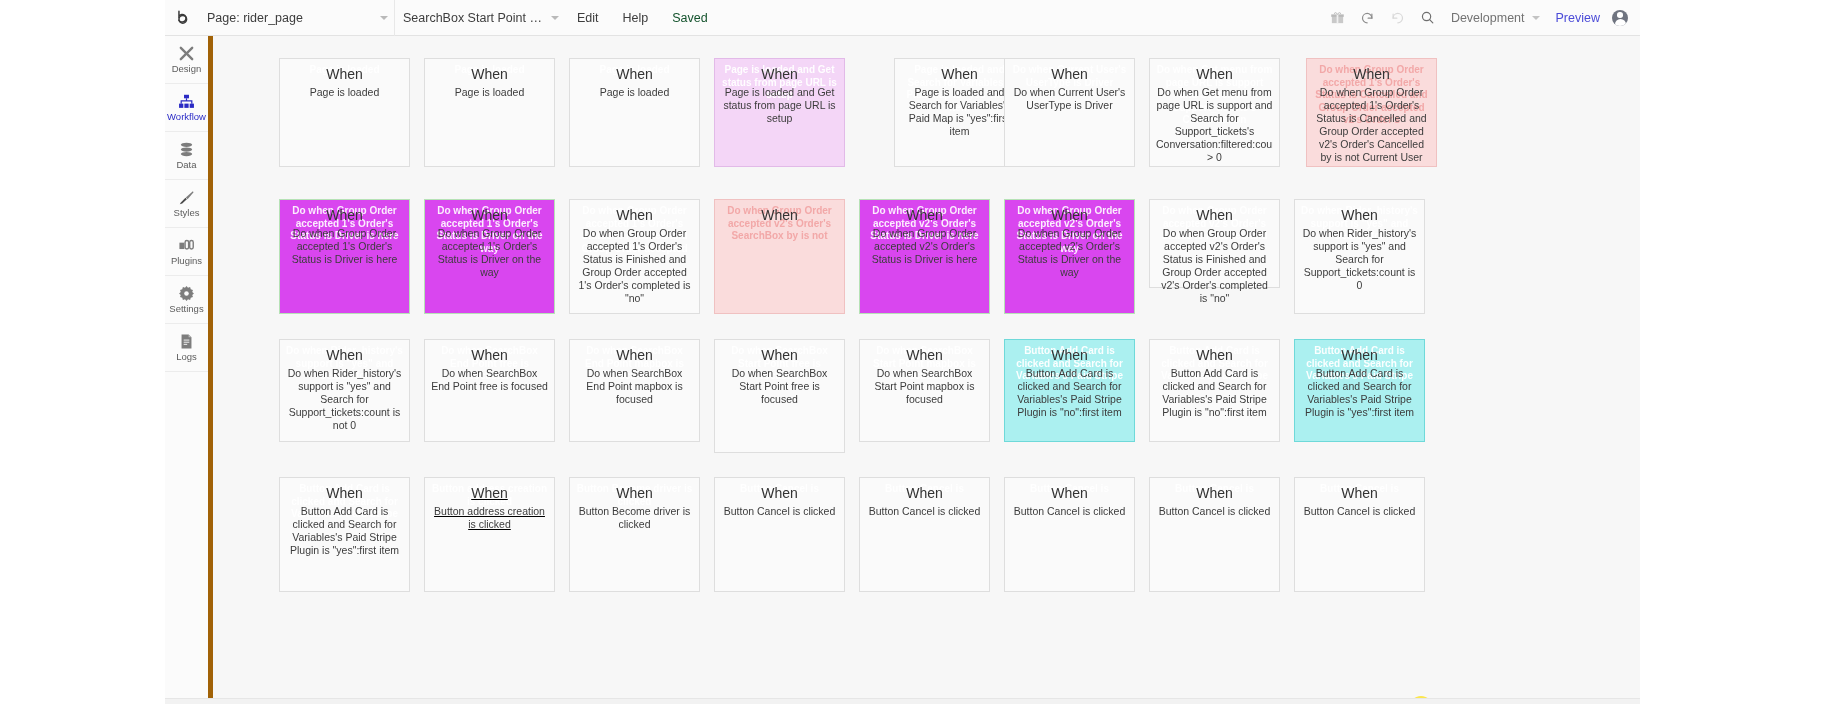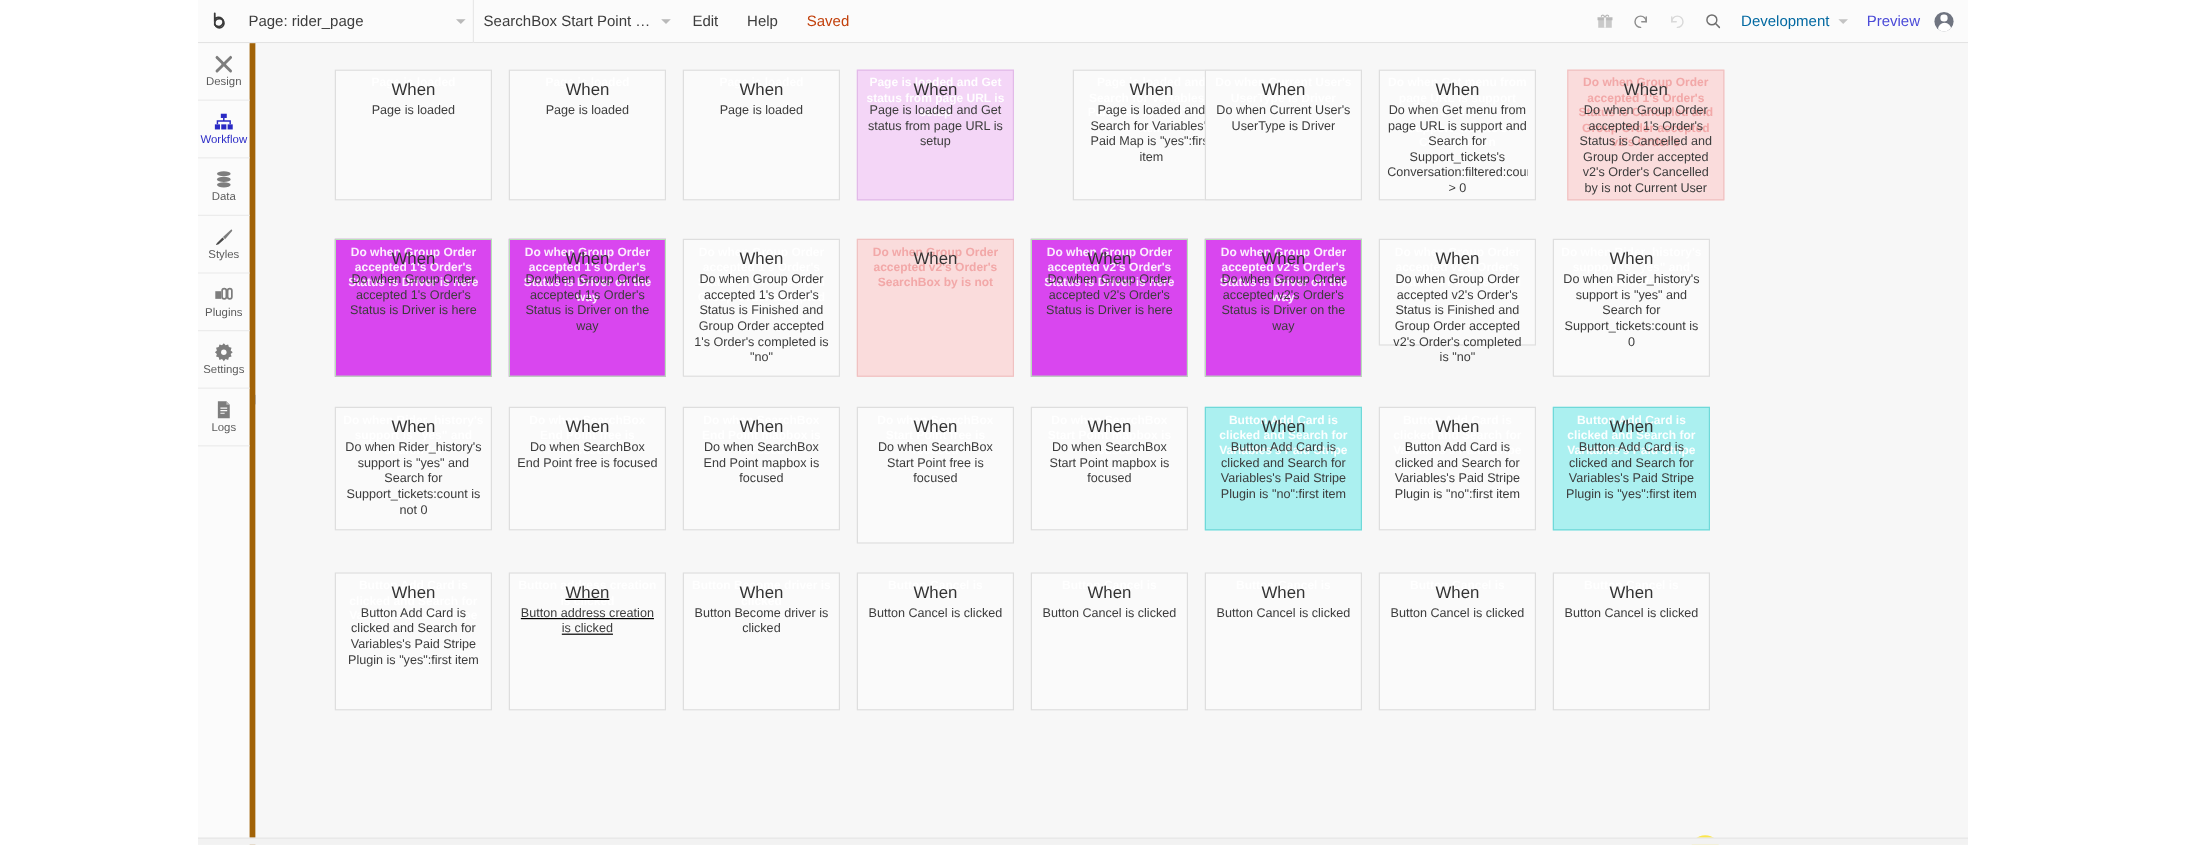--- a/index.html
+++ b/index.html
@@ -13,26 +13,26 @@
   .logo svg { display:block; }
 
   .tb-select { position:relative; display:flex; align-items:center; height:36px; padding:0 20px 0 8px; font-size:12.5px; color:#3d3d3d; min-width:0; }
   .tb-select.page { width:195px; }
   .tb-select.wf { width:170px; }
   .tb-select .caret { position:absolute; right:6px; top:50%; margin-top:-2px; width:0; height:0; border-left:4px solid transparent; border-right:4px solid transparent; border-top:4px solid #b9b9b9; }
   .tb-select .txt { white-space:nowrap; overflow:hidden; text-overflow:ellipsis; }
 
   .tb-sep { width:1px; height:36px; background:#e8e8e8; }
   .tb-item { font-size:12.5px; color:#3d3d3d; padding:0 12px; height:36px; display:flex; align-items:center; }
-  .tb-item.muted { color:#c2410c; }
+  .tb-item.muted { color:#14532d; }
   .tb-spacer { flex:1 1 auto; }
 
   .tb-icon { width:30px; height:36px; display:flex; align-items:center; justify-content:center; color:#8d8d8d; }
   .tb-icon.light { color:#d9d9d9; }
-  .tb-env { display:flex; align-items:center; font-size:12.5px; color:#0369a1; padding:0 4px 0 8px; }
+  .tb-env { display:flex; align-items:center; font-size:12.5px; color:#737373; padding:0 4px 0 8px; }
   .tb-env .caret { margin-left:7px; width:0; height:0; border-left:4px solid transparent; border-right:4px solid transparent; border-top:4px solid #c3c3c3; }
   .tb-preview { font-size:12.5px; color:#4b4bd8; padding:0 12px; }
   .avatar { width:16px; height:16px; border-radius:50%; background:#6f7480; margin-right:12px; position:relative; overflow:hidden; flex:0 0 auto; }
   .avatar::before { content:""; position:absolute; left:50%; top:2.5px; width:5.5px; height:5.5px; margin-left:-2.75px; border-radius:50%; background:#fff; }
   .avatar::after { content:""; position:absolute; left:50%; top:9.5px; width:11px; height:8px; margin-left:-5.5px; border-radius:5.5px 5.5px 0 0; background:#fff; }
 
   
   .body { position:relative; height:668px; display:flex; }
 
   

